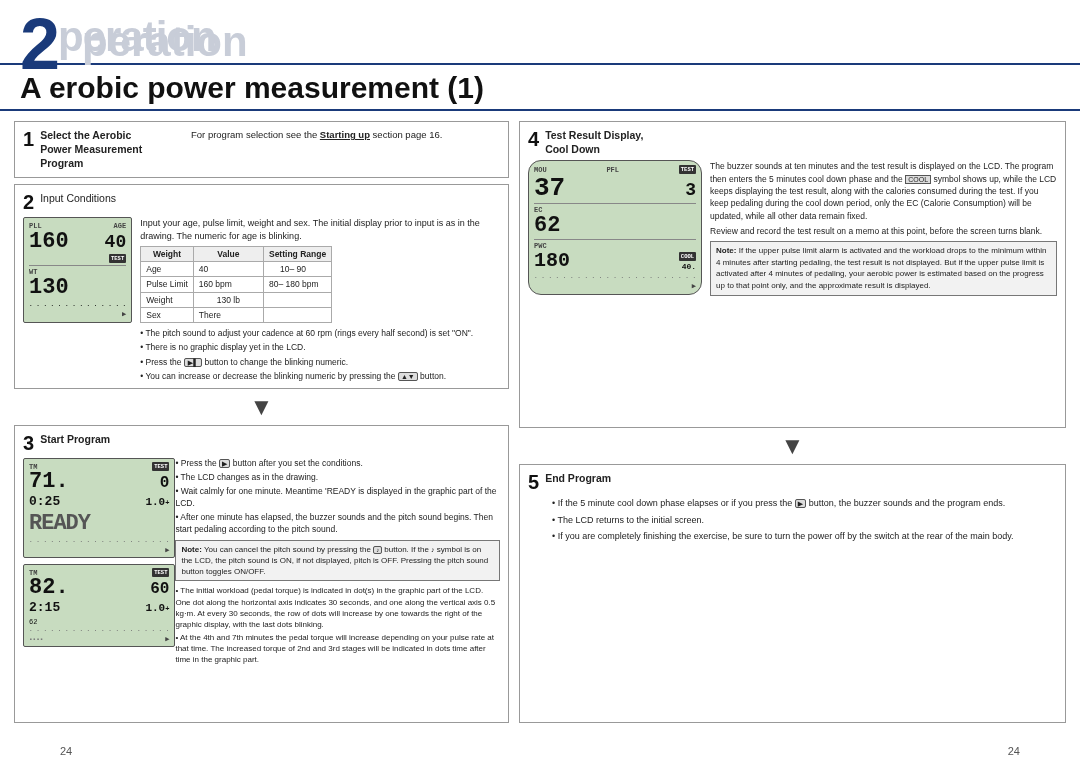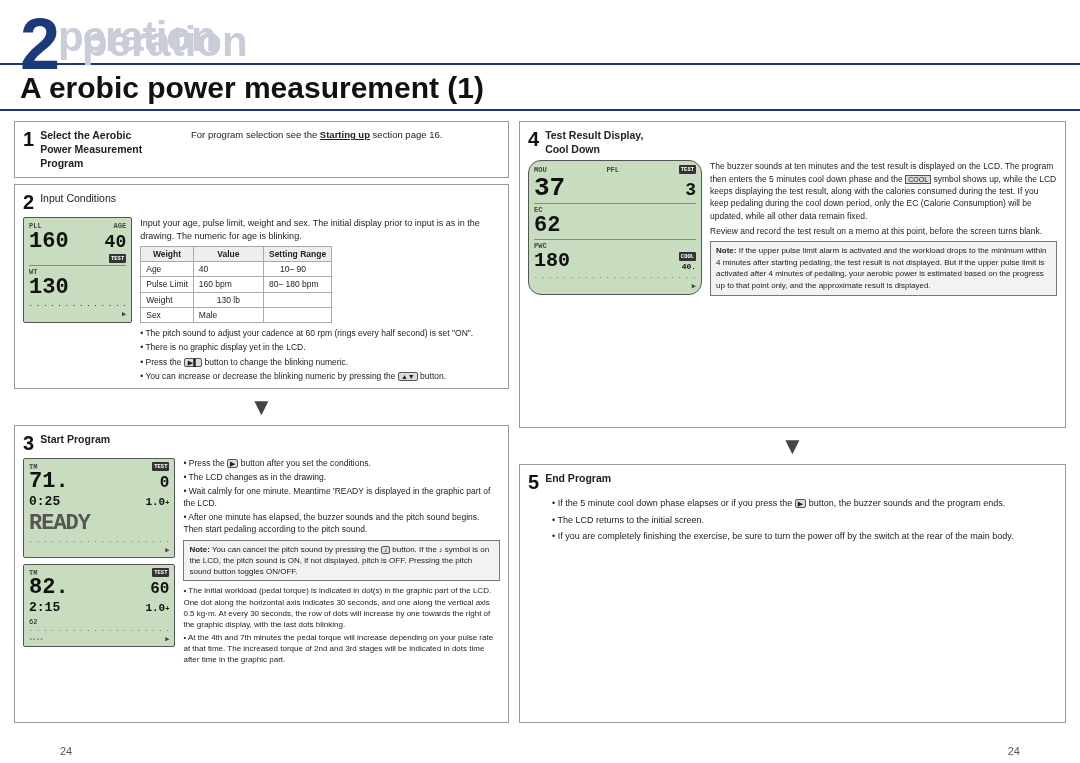--- a/index.html
+++ b/index.html
@@ -112,41 +112,41 @@
                     <td style="border:1px solid #aaa; padding:1px 5px;">160 bpm</td>
                     <td style="border:1px solid #aaa; padding:1px 5px;">80– 180 bpm</td>
                   </tr>
                 <tr>
                     <td style="border:1px solid #aaa; padding:1px 5px;">Weight</td>
                     <td style="border:1px solid #aaa; padding:1px 23px;">130 lb</td>
                     <td style="border:1px solid #aaa; padding:1px 5px;"></td>
                   </tr>
                 <tr>
                     <td style="border:1px solid #aaa; padding:1px 5px;">Sex</td>
-                    <td style="border:1px solid #aaa; padding:1px 5px;">Male</td>
+                    <td style="border:1px solid #aaa; padding:1px 5px;">There</td>
                     <td style="border:1px solid #aaa; padding:1px 5px;"></td>
                   </tr>
               </tbody>
             </table>
             <p style="margin-bottom:2px; font-size:8.5px;">• The pitch sound to adjust your cadence at 60 rpm (rings every half second) is set "ON".</p>
             <p style="margin-bottom:2px; font-size:8.5px;">• There is no graphic display yet in the LCD.</p>
             <p style="margin-bottom:2px; font-size:8.5px;">• Press the <span style="border:1px solid #555; padding:0 3px; font-size:7px; border-radius:2px; background:#ddd;">▶▌</span> button to change the blinking numeric.</p>
             <p style="font-size:8.5px;">• You can increase or decrease the blinking numeric by pressing the <span style="border:1px solid #555; padding:0 2px; font-size:7px; border-radius:2px; background:#ddd;">▲▼</span> button.</p>
           </div>
         </div>
       </div>
 
       <div style="text-align:center; font-size:24px; color:#444; line-height:1;">▼</div>
 
       <div style="border:1px solid #999; padding:6px 8px; flex:1;">
         <div style="display:flex; gap:6px; align-items:flex-start; margin-bottom:4px;">
           <span style="font-size:20px; font-weight:bold; color:#111; line-height:1.1;">3</span>
           <span style="font-size:10.5px; font-weight:bold; line-height:1.35;">Start Program</span>
         </div>
-        <div style="display:flex; gap:8px; align-items:flex-start;">
+        <div style="display:flex; gap:0; align-items:flex-start;">
 
           <div style="min-width:115px; display:flex; flex-direction:column; gap:4px;">
 
             <div style="border:1.5px solid #555; background:#c8dcc0; padding:3px 5px; font-family:'Courier New',monospace; font-weight:bold; color:#111; border-radius:2px; min-width:110px;">
               <div style="display:flex; justify-content:space-between; align-items:center;">
                 <span style="font-size:7px; color:#444;">TM</span>
                 <span style="background:#333; color:#fff; font-size:5.5px; padding:1px 2px; border-radius:1px;">TEST</span>
               </div>
               <div style="display:flex; justify-content:space-between; align-items:baseline;">
                 <span style="font-size:22px; font-weight:900; line-height:1;">71.</span>

